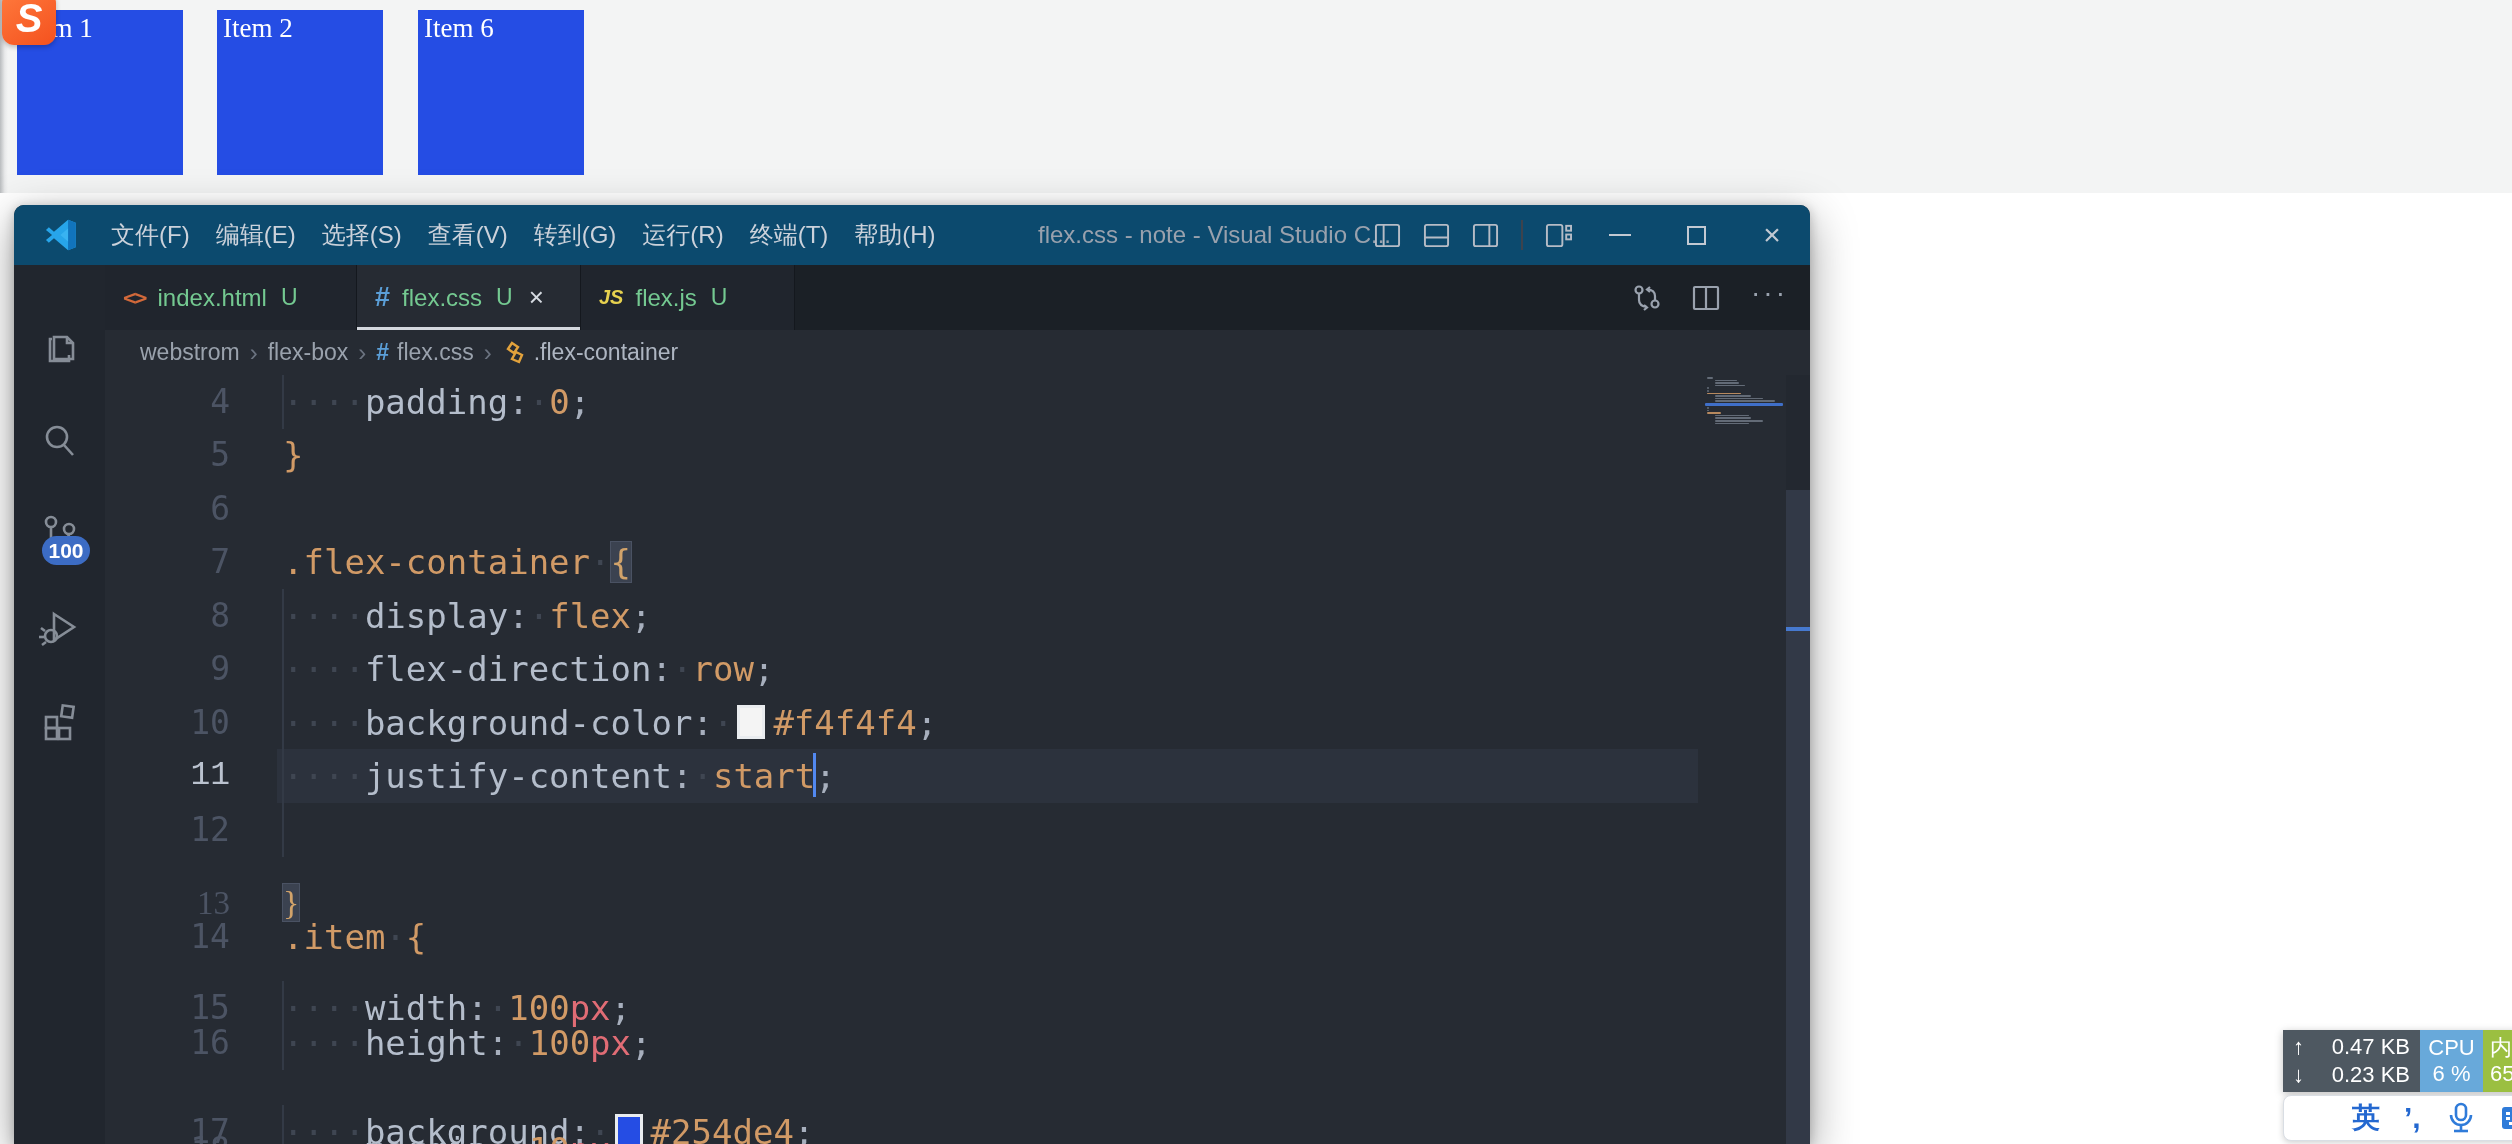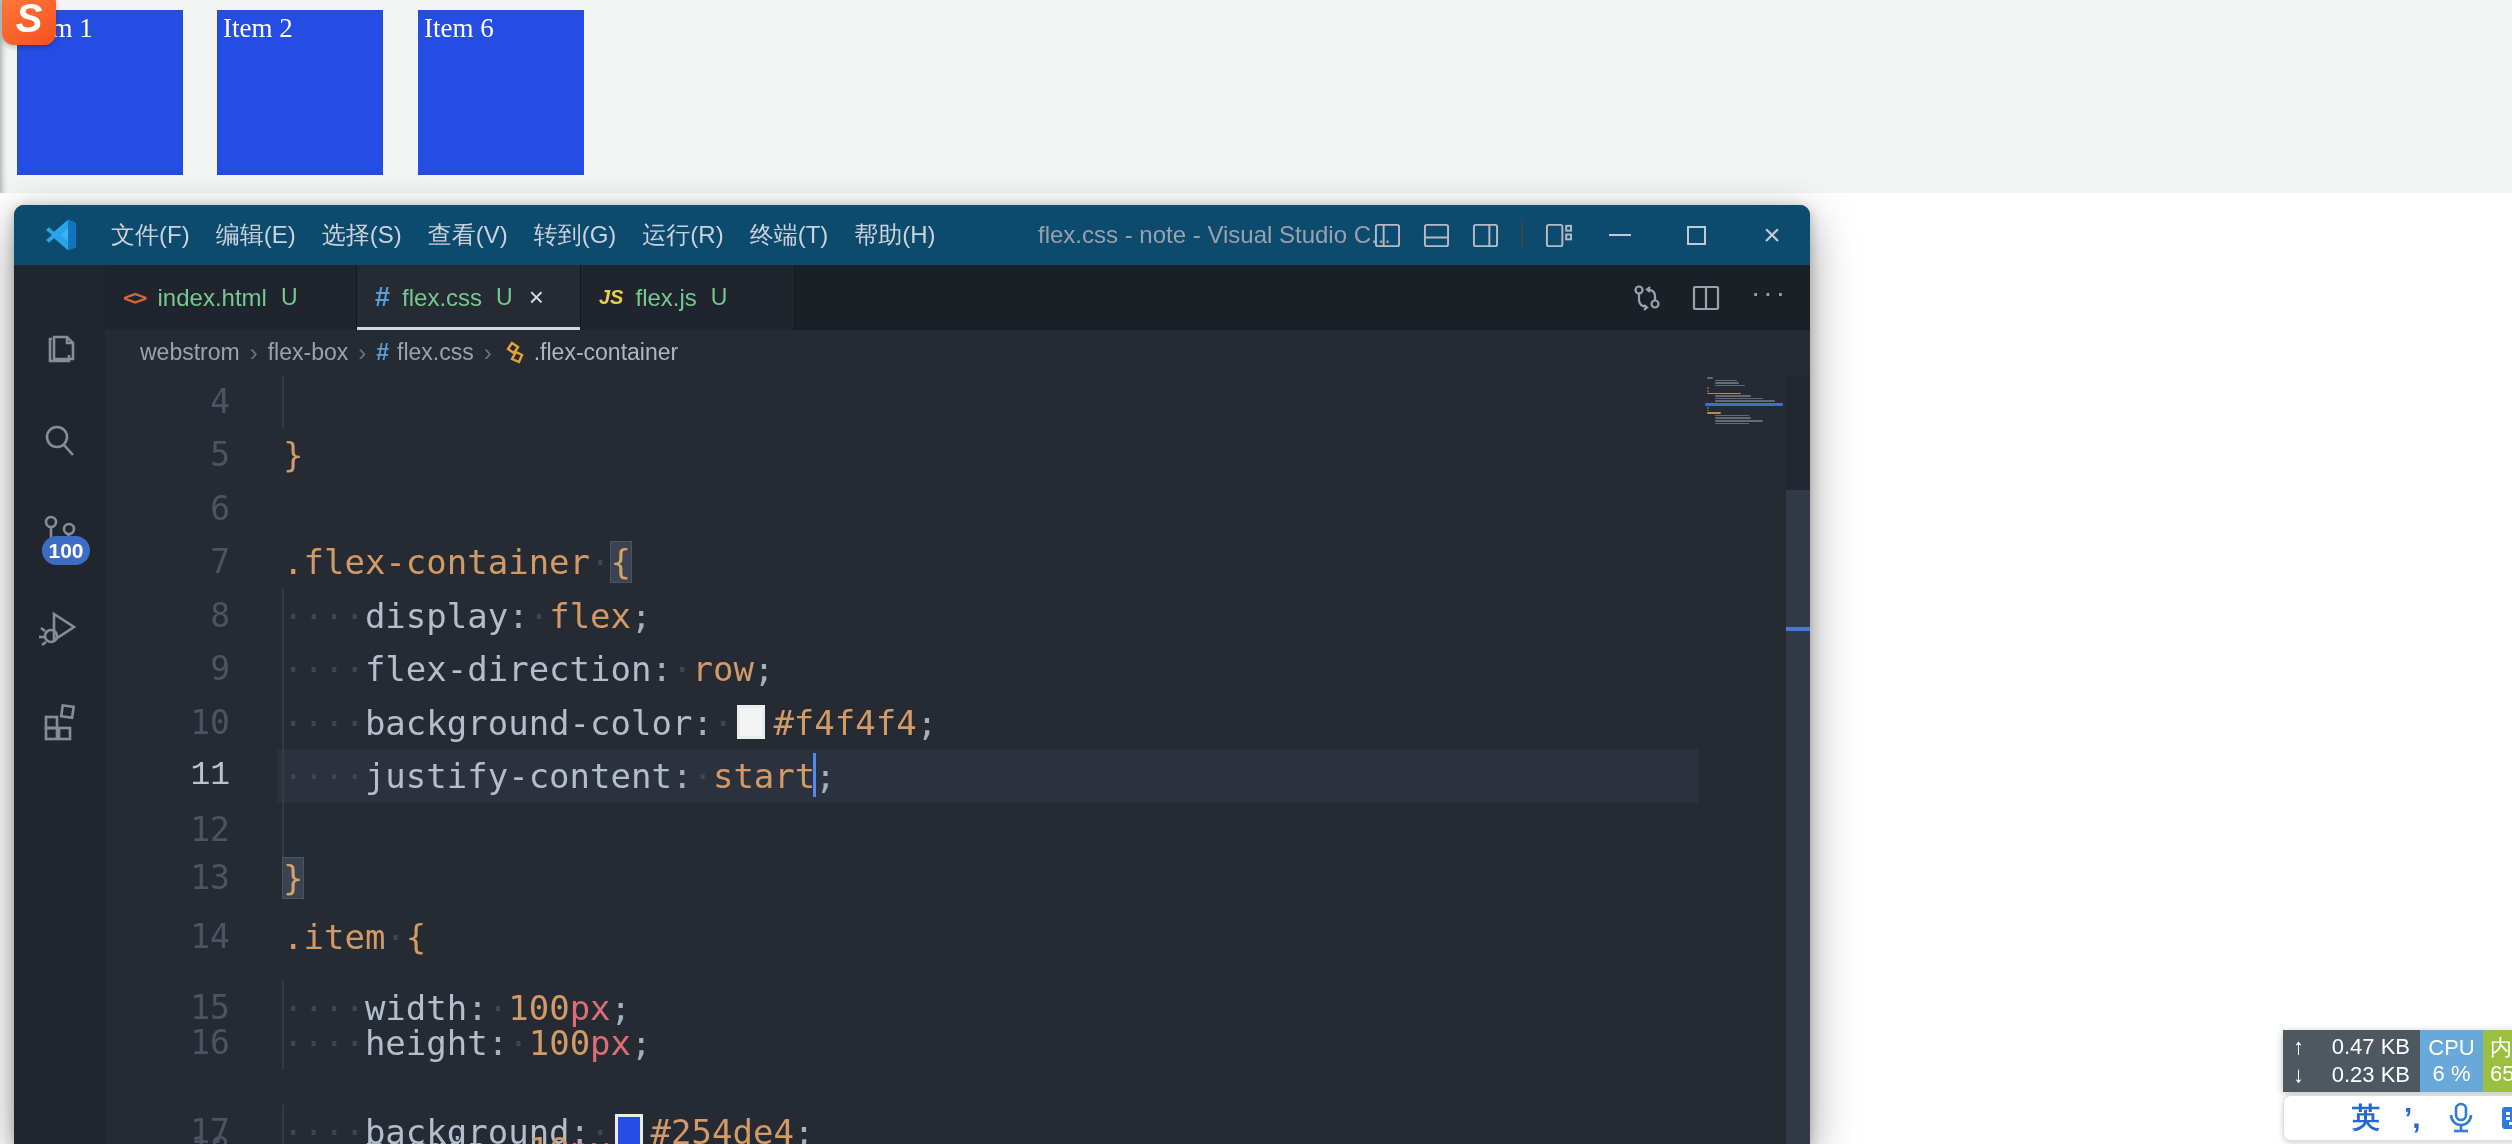--- a/index.html
+++ b/index.html
@@ -300,20 +300,21 @@
             <div class="mm-row" style="margin-left: 10px; width: 48px; background: rgba(150, 160, 175, 0.55);"></div>
             <div class="mm-row" style="margin-left: 10px; width: 34px; background: rgba(150, 160, 175, 0.55);"></div>
           </div>
         <div class="scroll-lane">
           <div class="scroll-slider"></div>
           <div class="scroll-cursor-mark"></div>
         </div>
       <div class="line" style="top: 0px;">
             <span class="ln">4</span>
             <span class="guide"></span>
+            <span class="code"><span class="tok-w">····</span><span class="tok-p">padding</span><span class="tok-o">:</span><span class="tok-w">·</span><span class="tok-v">0</span><span class="tok-o">;</span></span>
           </div>
           <div class="line" style="top: 53.45px;">
             <span class="ln">5</span>
             <span class="code"><span class="tok-b">}</span></span>
           </div>
           <div class="line" style="top: 106.9px;">
             <span class="ln">6</span>
             <span class="code"></span>
           </div>
           <div class="line" style="top: 160.35px;">
@@ -338,21 +339,21 @@
           <div class="line current" style="top: 374.15px;">
             <span class="ln">11</span>
             <span class="guide"></span>
             <span class="code"><span class="tok-w">····</span><span class="tok-p">justify-content</span><span class="tok-o">:</span><span class="tok-w">·</span><span class="tok-v">start</span><span class="cursor"></span><span class="tok-o">;</span></span>
           </div>
           <div class="line" style="top: 427.6px;">
             <span class="ln">12</span>
             <span class="guide"></span>
             <span class="code"></span>
           </div>
-          <div class="line" style="top: 476px;">
+          <div class="line" style="top: 501px; font-family: Liberation Serif, serif;">
             <span class="ln">13</span>
             <span class="code"><span class="tok-bh">}</span></span>
           </div>
           <div class="line" style="top: 534.5px;">
             <span class="ln">14</span>
             <span class="code"><span class="tok-s">.item</span><span class="tok-w">·</span><span class="tok-b">{</span></span>
           </div>
           <div class="line" style="top: 574px; margin-top: 32px;">
             <span class="ln">15</span>
             <span class="guide"></span>

